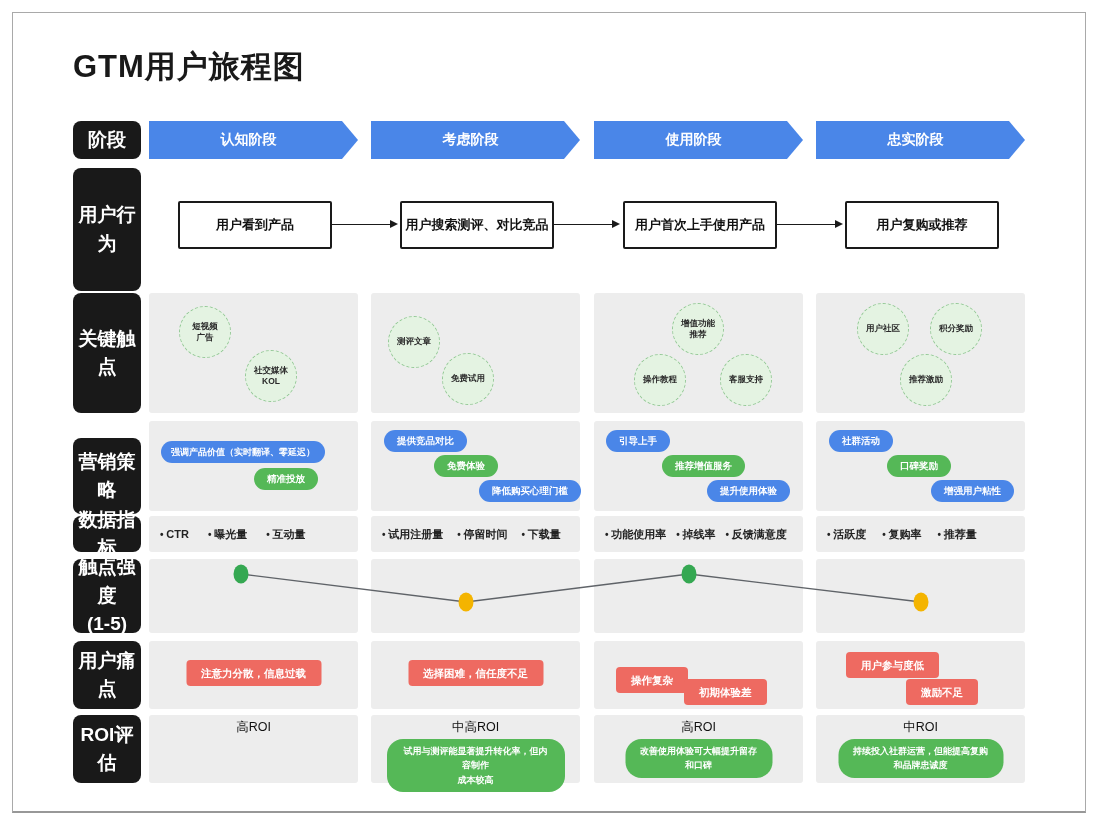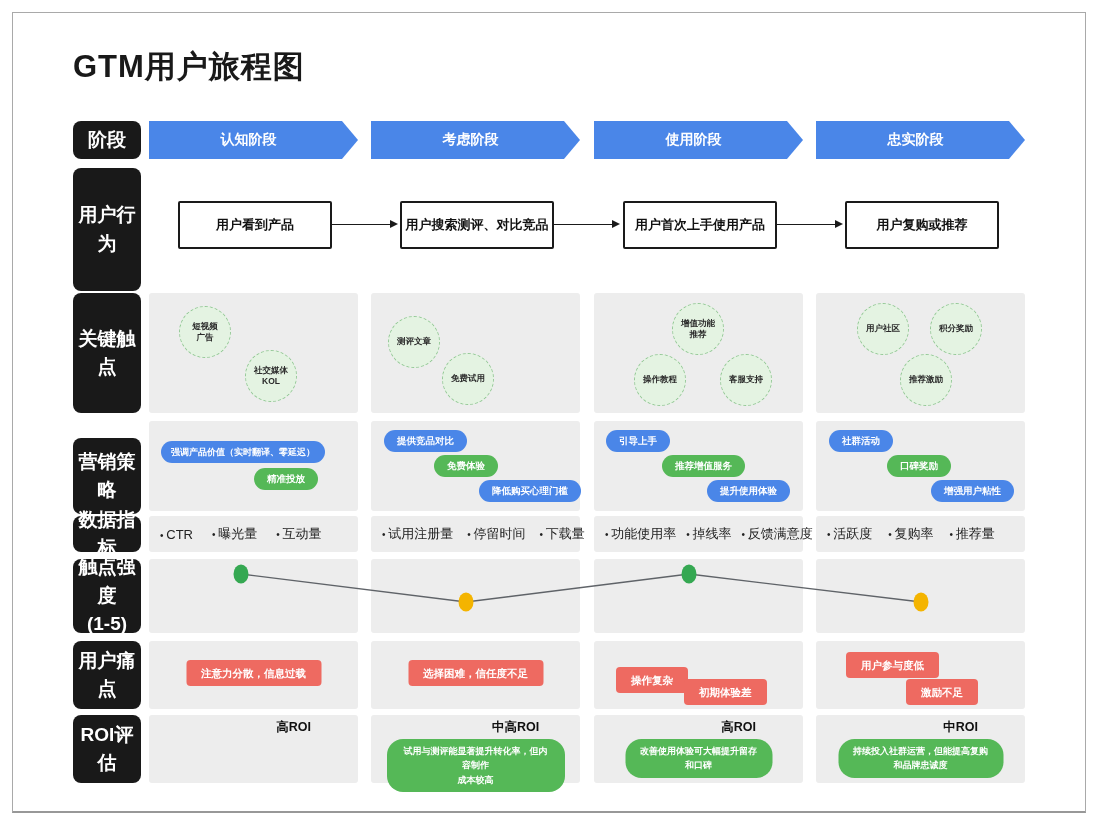--- a/index.html
+++ b/index.html
@@ -38,33 +38,33 @@
           text-align:center;font-size:8.5px;font-weight:700;color:#2b2b2b;white-space:pre-line;line-height:1.35;box-sizing:border-box;}
 
   
   .pill{position:absolute;height:22px;line-height:22px;border-radius:11px;padding:0 13px;color:#fff;
         font-size:9.5px;font-weight:700;white-space:nowrap;}
   .pill[data-variant="blue"]{background:var(--c-blue,#4a86e8);}
   .pill[data-variant="green"]{background:var(--c-green,#55b857);}
 
   
   .mrow{display:flex;align-items:center;gap:19px;padding-left:11px;height:100%;box-sizing:border-box;}
-  .mitem{font-size:13px;font-weight:400;color:#222;white-space:nowrap;}
+  .mitem{font-size:11px;font-weight:700;color:#222;white-space:nowrap;}
   .mitem::before{content:"•  ";font-size:10px;}
 
   
   .chart-svg{position:absolute;left:0;top:0;z-index:2;}
 
   
   .painbox{position:absolute;height:26px;line-height:26px;background:var(--c-red,#ee6a61);color:#fff;
            border-radius:4px;padding:0 15px;font-size:10.5px;font-weight:700;white-space:nowrap;}
   .pain-center{left:50%;transform:translateX(-50%);}
 
   
-  .roi-head{position:absolute;top:4px;left:0;width:100%;text-align:center;font-size:12.5px;font-weight:700;color:#111;padding-left:40px;}
+  .roi-head{position:absolute;top:4px;left:0;width:100%;text-align:center;font-size:12.5px;font-weight:400;color:#111;}
   .roi-note{position:absolute;top:24px;left:50%;transform:translateX(-50%);background:var(--c-green,#55b857);
             color:#fff;border-radius:16px;padding:5px 15px;font-size:9px;font-weight:700;line-height:1.6;
             text-align:center;max-width:178px;width:max-content;box-sizing:border-box;}
 </style>
 </head>
 <body>
 
 <div class="canvas">
   <div class="card">
 

